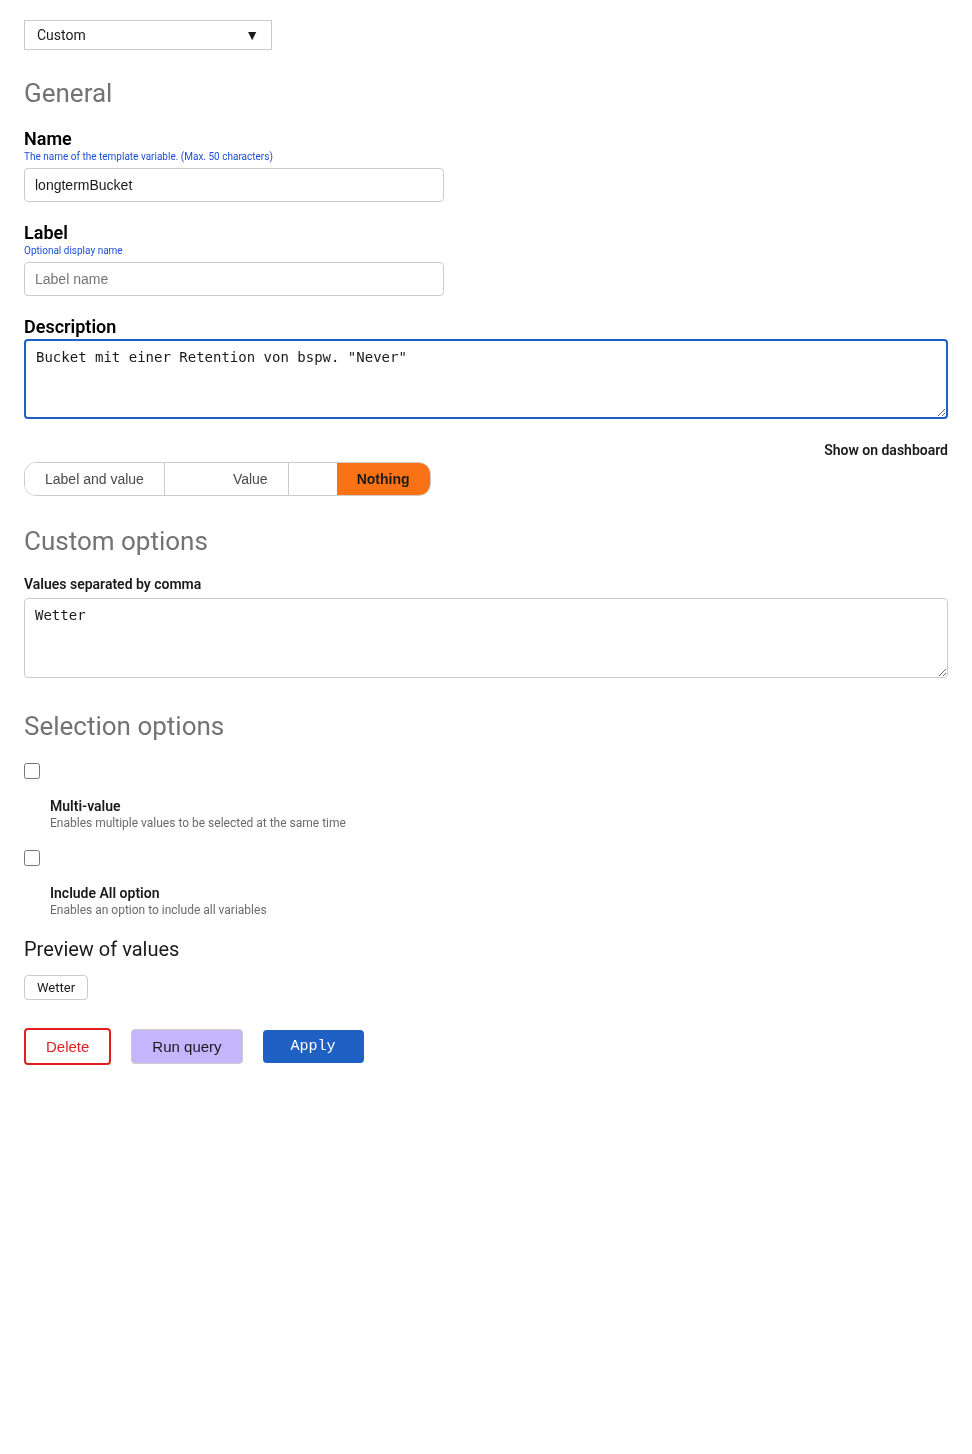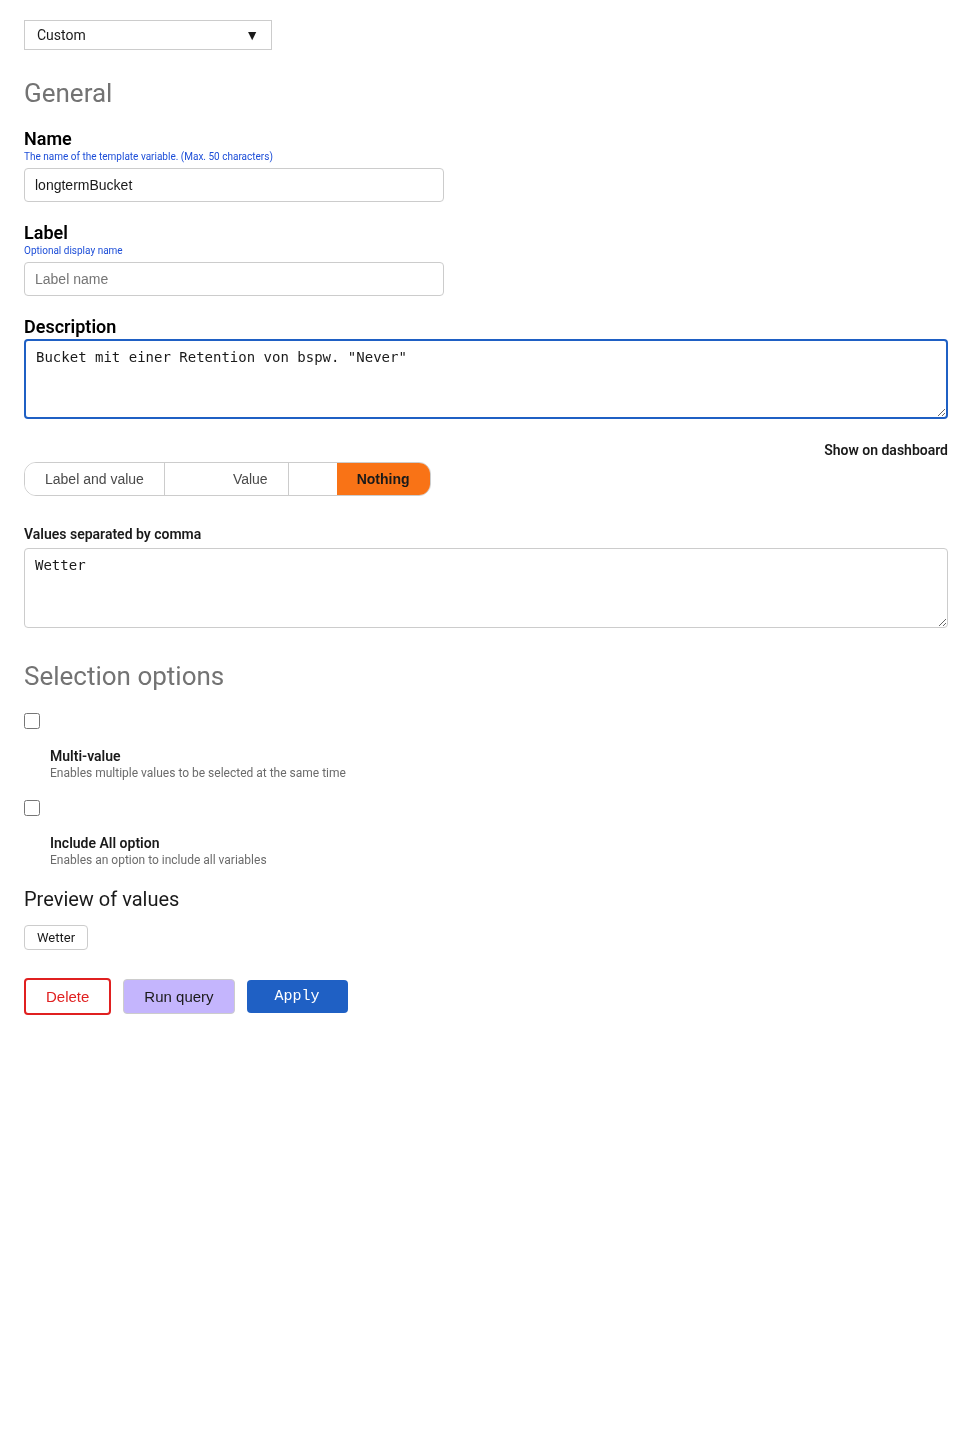--- a/index.html
+++ b/index.html
@@ -164,21 +164,21 @@
       border: 1px solid #cccccc;
       border-radius: 4px;
       font-size: 13px;
       color: #1a1a1a;
       background: #fff;
       margin-bottom: 28px;
     }
 
     .action-bar {
       display: flex;
-      gap: 12px;
+      gap: 20px;
       align-items: center;
     }
 
     .btn-delete {
       padding: 8px 20px;
       border: 2px solid #e02020;
       background: #fff;
       color: #e02020;
       font-size: 15px;
       font-weight: 500;
@@ -252,20 +252,21 @@
 <div class="field-group">
   <div class="show-on-dashboard-label">Show on dashboard</div>
   <div class="toggle-group">
     <button class="toggle-btn">Label and value</button>
     <button class="toggle-btn">Value</button>
     <button class="toggle-btn active">Nothing</button>
   </div>
 </div>
 
 <div class="section-divider">
+  <h2 class="section-title">Custom options</h2>
   <div class="values-label">Values separated by comma</div>
   <textarea class="textarea-input-normal" style="">Wetter</textarea>
 </div>
 
 <div class="section-divider">
   <h2 class="section-title">Selection options</h2>
 
   <div class="checkbox-row">
     <input type="checkbox" class="checkbox-input" style="">
     <div>

